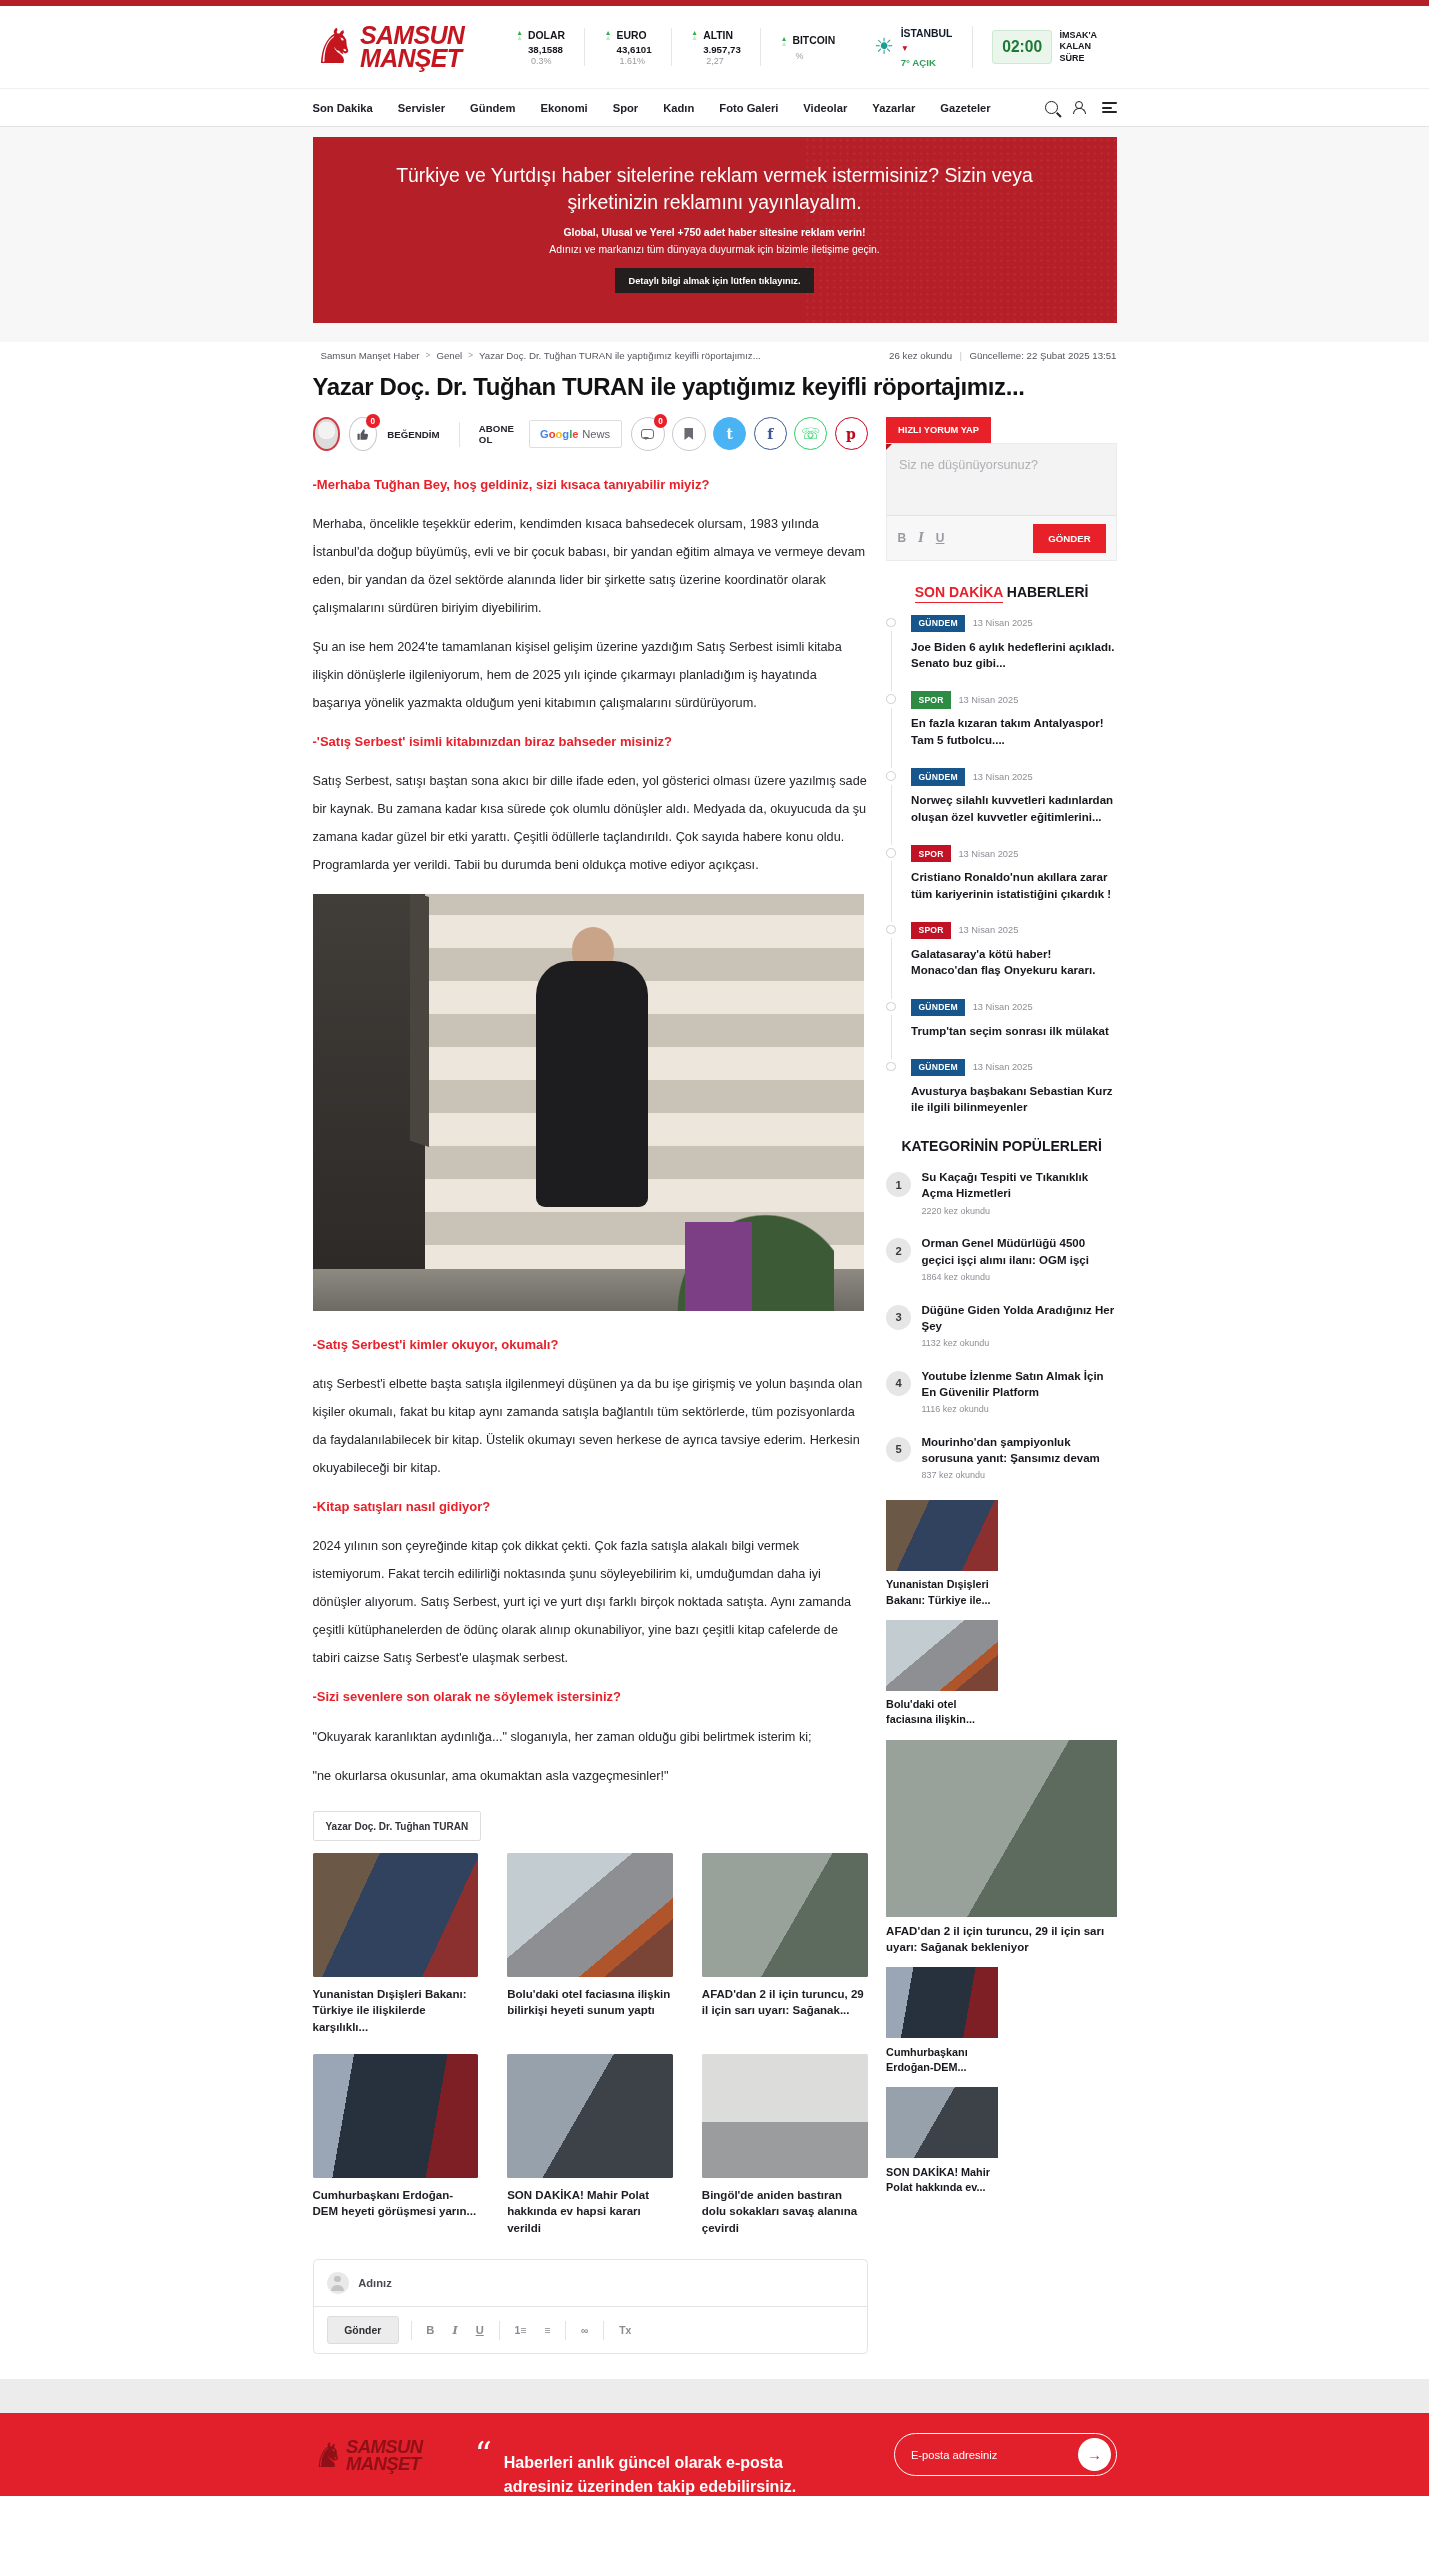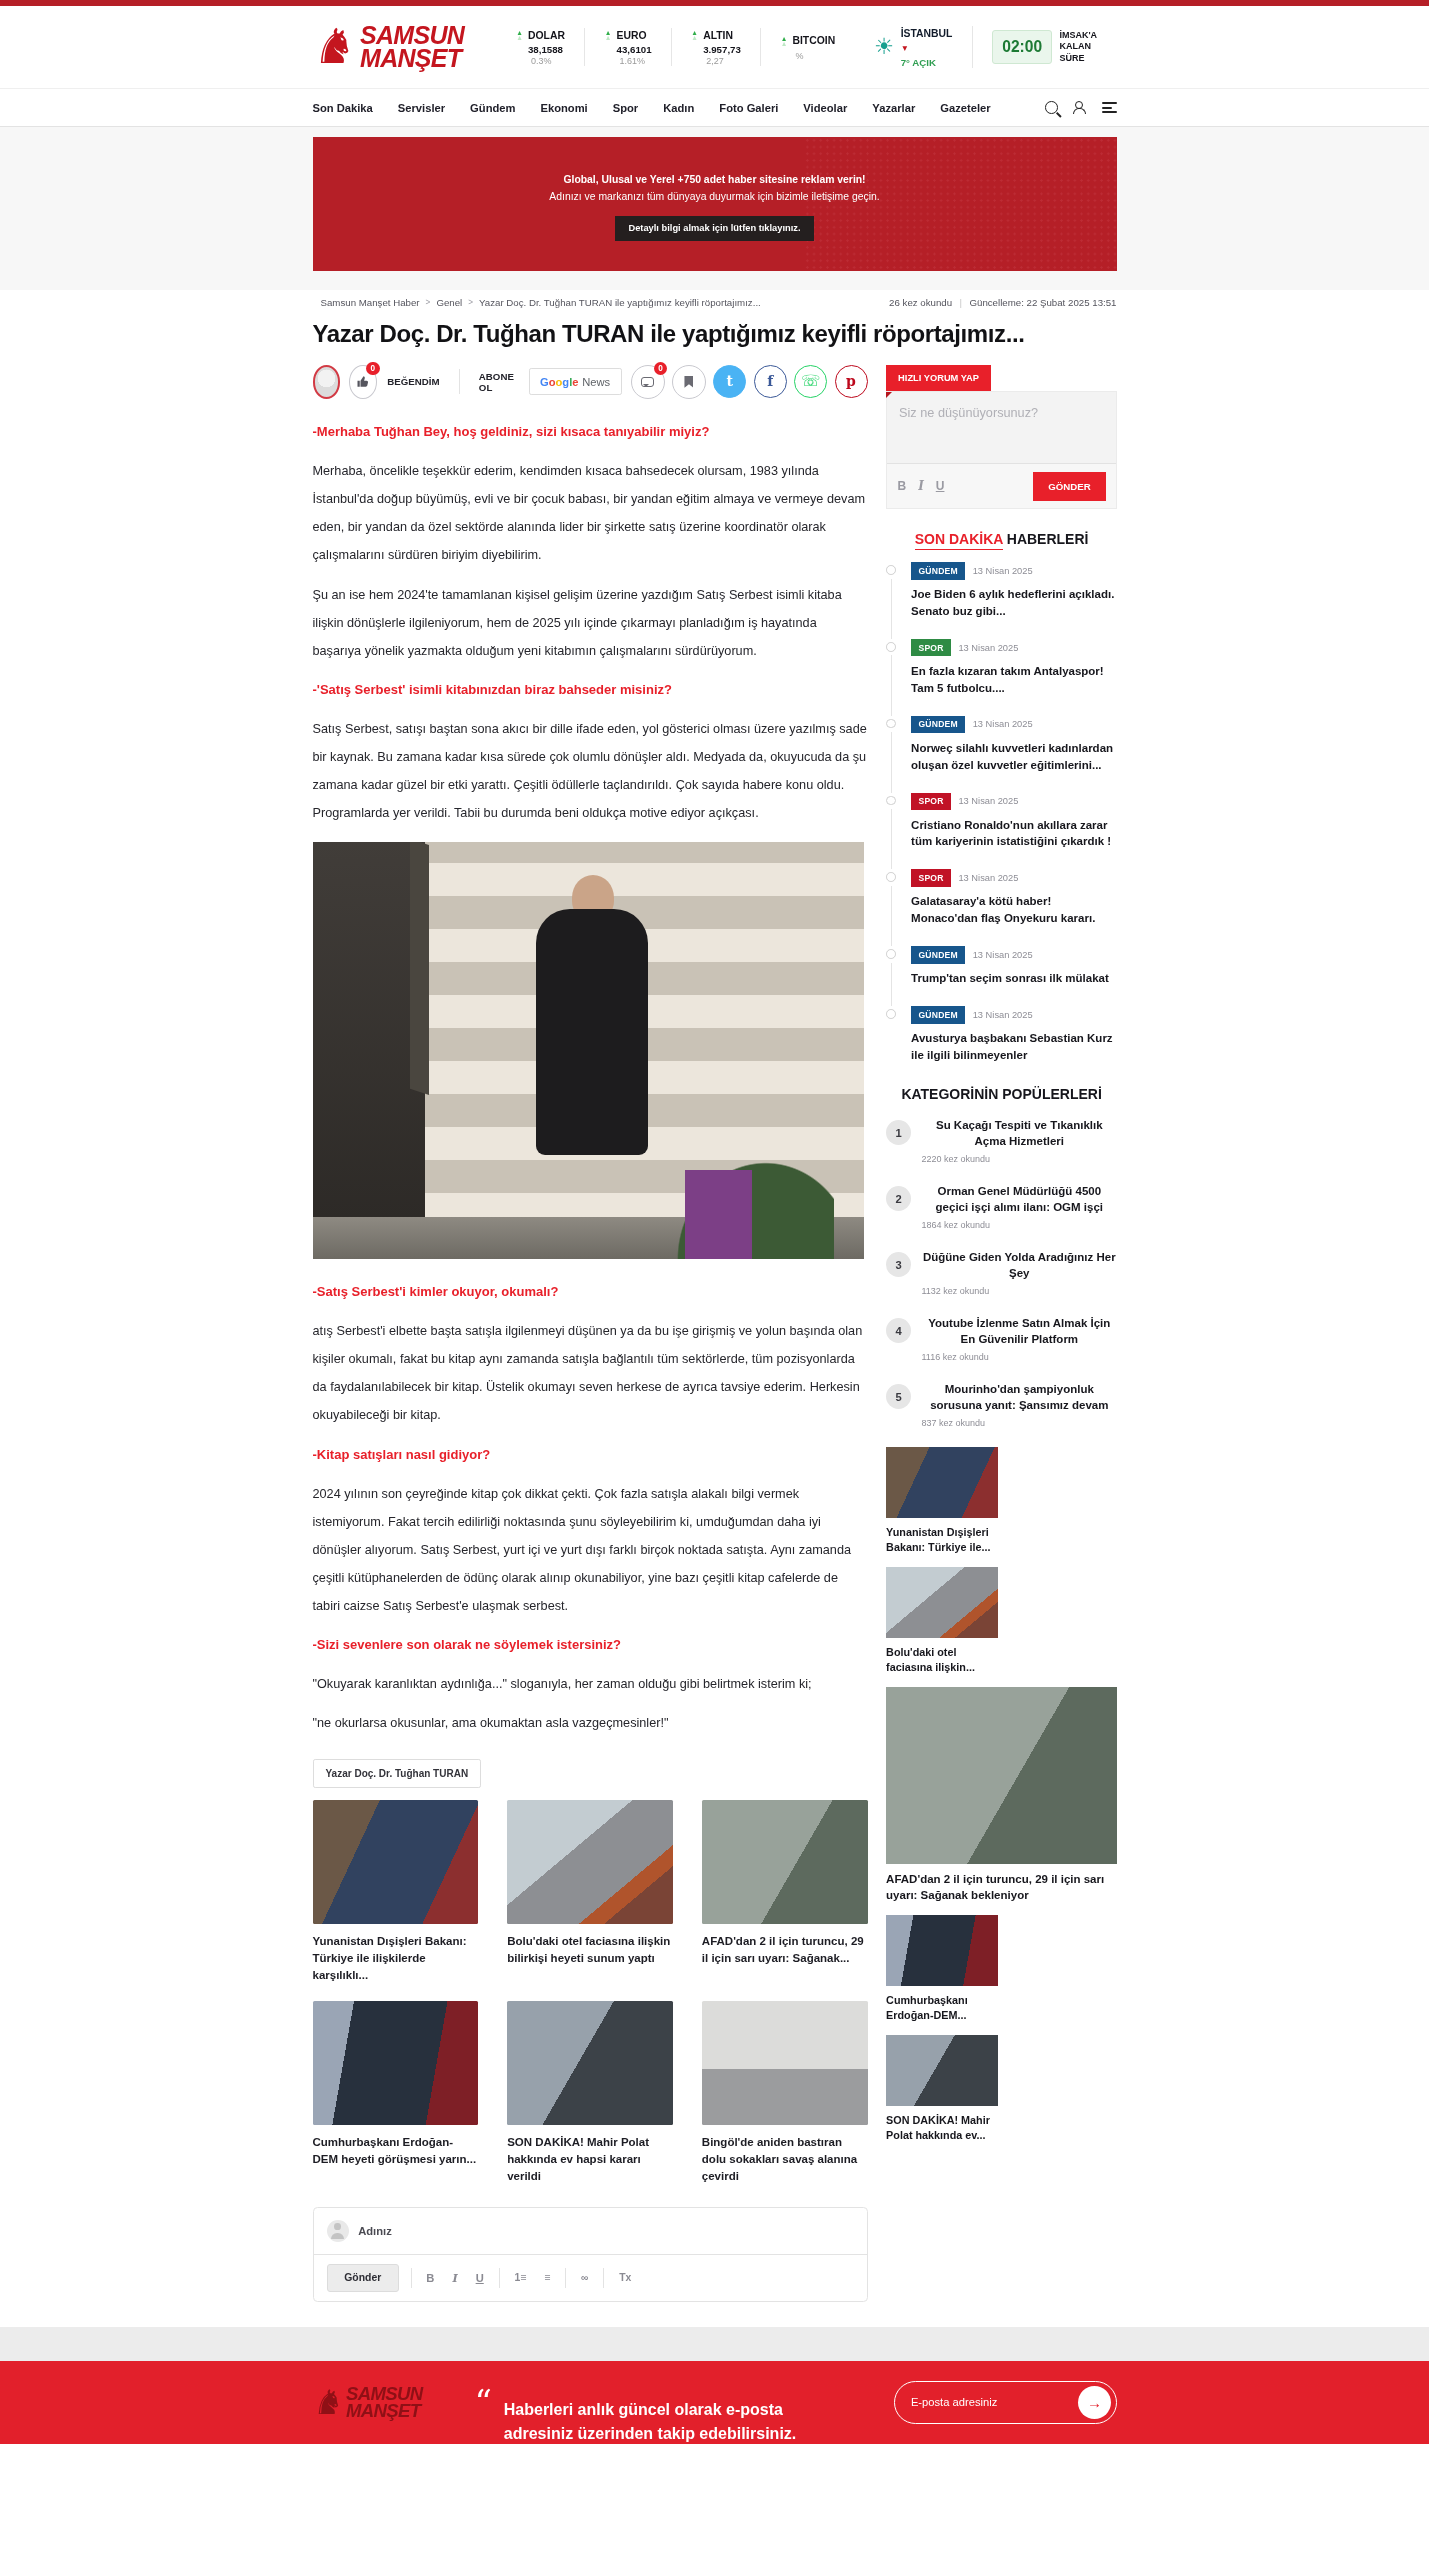--- a/index.html
+++ b/index.html
@@ -165,21 +165,21 @@
   .bk-meta{display:flex;align-items:center;gap:7.4px;}
   .bk-badge{color:#fff;font-weight:800;font-size:8.6px;padding:3.7px 7.4px;letter-spacing:0.2px;}
   .bk-badge[data-color="blue"]{background:#17568c;}
   .bk-badge[data-color="green"]{background:#2e8b44;}
   .bk-badge[data-color="red"]{background:#c11226;}
   .bk-date{color:#8e8e96;font-size:9.3px;}
   .bk-title{font-weight:700;font-size:11.5px;line-height:1.45;color:#17171d;margin-top:6.7px;}
 
   .pop-item{display:grid;grid-template-columns:25px 1fr;gap:10.4px;margin-bottom:19.4px;cursor:pointer;}
   .pop-num{width:25px;height:25px;border-radius:50%;background:#e6e6e6;color:#3a3a40;font-weight:700;font-size:11.2px;display:flex;align-items:center;justify-content:center;margin-top:3px;}
-  .pop-title{font-weight:700;font-size:11.5px;line-height:1.4;color:#17171d;text-align:center;}
+  .pop-title{font-weight:700;font-size:11.5px;line-height:1.4;color:#17171d;}
   .pop-reads{color:#8e8e96;font-size:9px;margin-top:4.5px;}
 
   .gal{display:flex;flex-wrap:wrap;gap:12px 7.4px;margin-top:4.5px;}
   .gal-item{cursor:pointer;}
   .gal-item[data-size="small"]{width:112px;}
   .gal-item[data-size="large"]{width:231px;}
   .gal-art{height:71px;}
   .gal-item[data-size="large"] .gal-art{height:177px;}
   .gal-title{font-size:10.8px;font-weight:700;color:#17171d;line-height:1.4;margin-top:6.7px;}
   .gal-item[data-size="large"] .gal-title{font-size:11.5px;}
@@ -298,20 +298,21 @@
           <span></span>
           <span></span>
         </span>
     </div>
   </div>
 </nav>
 
 <div class="ad-band">
   <div class="wrap">
     <div class="ad">
+      <div class="ad-line1">Türkiye ve Yurtdışı haber sitelerine reklam vermek istermisiniz? Sizin veya şirketinizin reklamını yayınlayalım.</div>
       <div class="ad-line2">Global, Ulusal ve Yerel +750 adet haber sitesine reklam verin!</div>
       <div class="ad-line3">Adınızı ve markanızı tüm dünyaya duyurmak için bizimle iletişime geçin.</div>
       <span class="ad-btn">Detaylı bilgi almak için lütfen tıklayınız.</span>
     </div>
   </div>
 </div>
 
 <div class="wrap">
 
   <div class="crumb-row">

